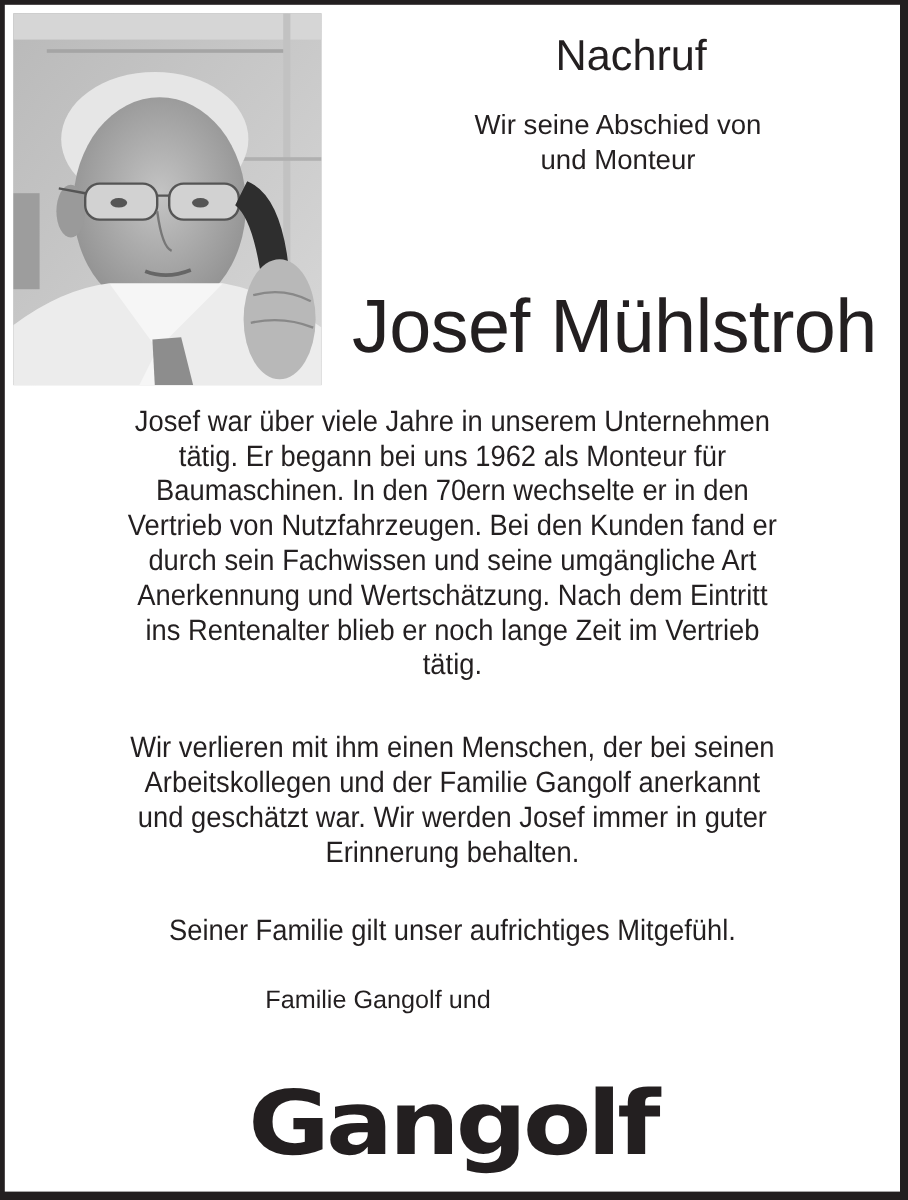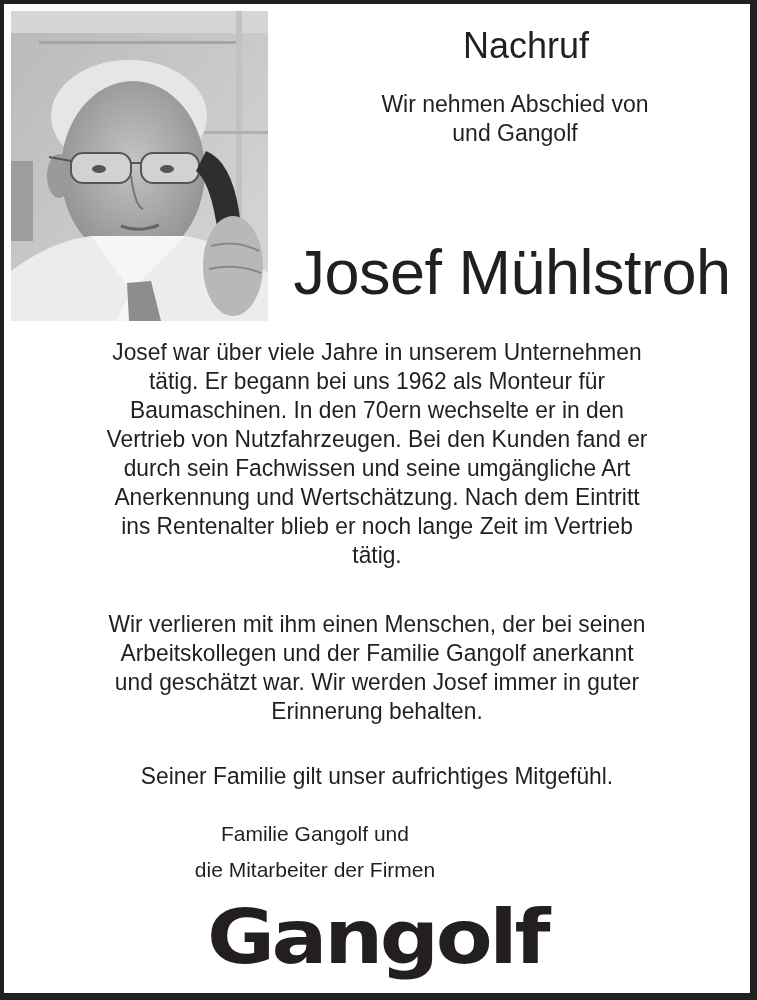--- a/index.html
+++ b/index.html
@@ -79,22 +79,22 @@
 
       <ellipse cx="222" cy="255" rx="30" ry="50" fill="#b8b8b8"></ellipse>
       <path d="M200 235 Q225 228 248 240" stroke="#888" stroke-width="2" fill="none"></path>
       <path d="M198 258 Q225 252 250 262" stroke="#888" stroke-width="2" fill="none"></path>
     </svg>
   </div>
 
   <div class="text-block title">Nachruf</div>
 
   <div class="text-block intro">
-    <span class="line">Wir nehmen Abschied von</span>
-    <span class="line">und Gangolf</span>
+    <span class="line">Wir seine Abschied von</span>
+    <span class="line">und Monteur</span>
   </div>
 
   <div class="text-block name">Josef Mühlstroh</div>
 
   <div class="text-block body-p p1">
     <span class="line">Josef war über viele Jahre in unserem Unternehmen</span>
     <span class="line">tätig. Er begann bei uns 1962 als Monteur für</span>
     <span class="line">Baumaschinen. In den 70ern wechselte er in den</span>
     <span class="line">Vertrieb von Nutzfahrzeugen. Bei den Kunden fand er</span>
     <span class="line">durch sein Fachwissen und seine umgängliche Art</span>
@@ -107,17 +107,16 @@
     <span class="line">Wir verlieren mit ihm einen Menschen, der bei seinen</span>
     <span class="line">Arbeitskollegen und der Familie Gangolf anerkannt</span>
     <span class="line">und geschätzt war. Wir werden Josef immer in guter</span>
     <span class="line">Erinnerung behalten.</span>
   </div>
 
   <div class="text-block body-p p3">Seiner Familie gilt unser aufrichtiges Mitgefühl.</div>
 
   <div class="text-block sign">
     <span class="line">Familie Gangolf und</span>
-    <span class="line">die Mitarbeiter der Firmen</span>
   </div>
 
   <div class="logo">Gangolf</div>
 </div>
 
 </body></html>

